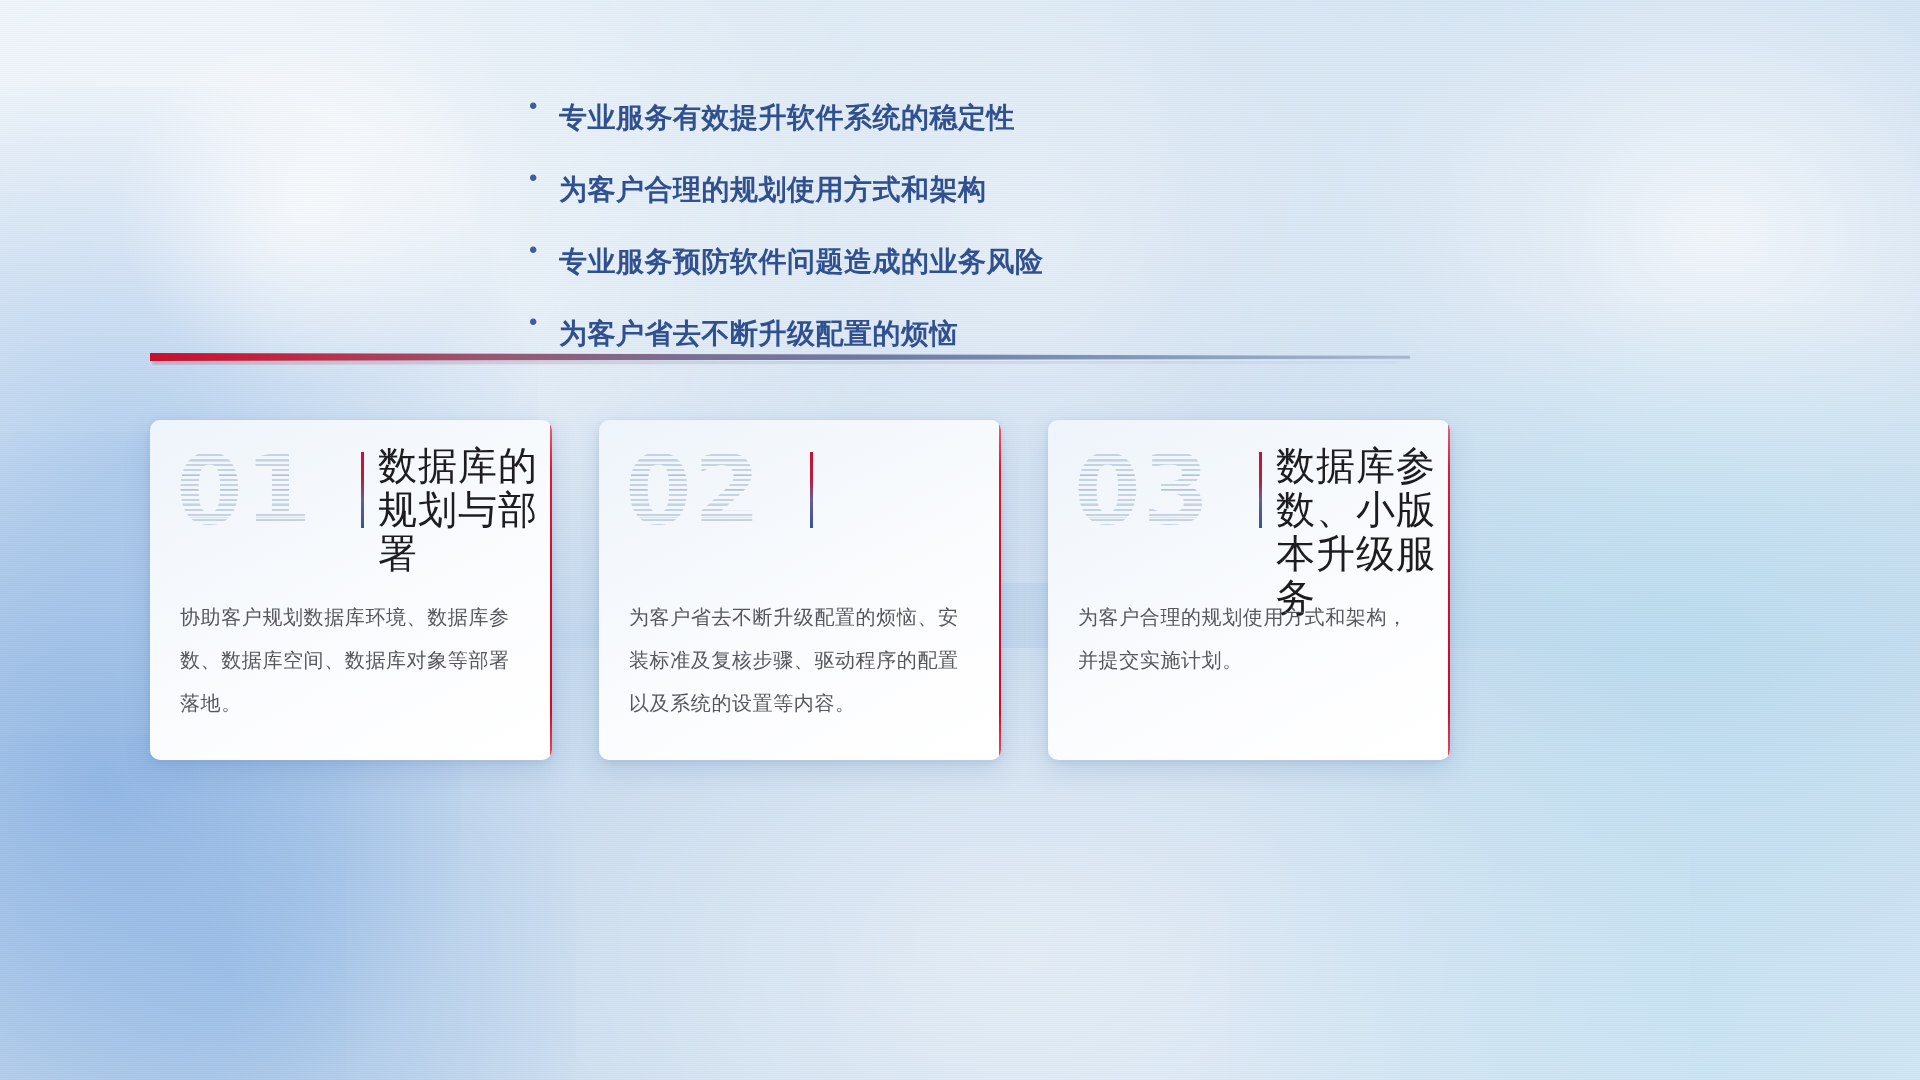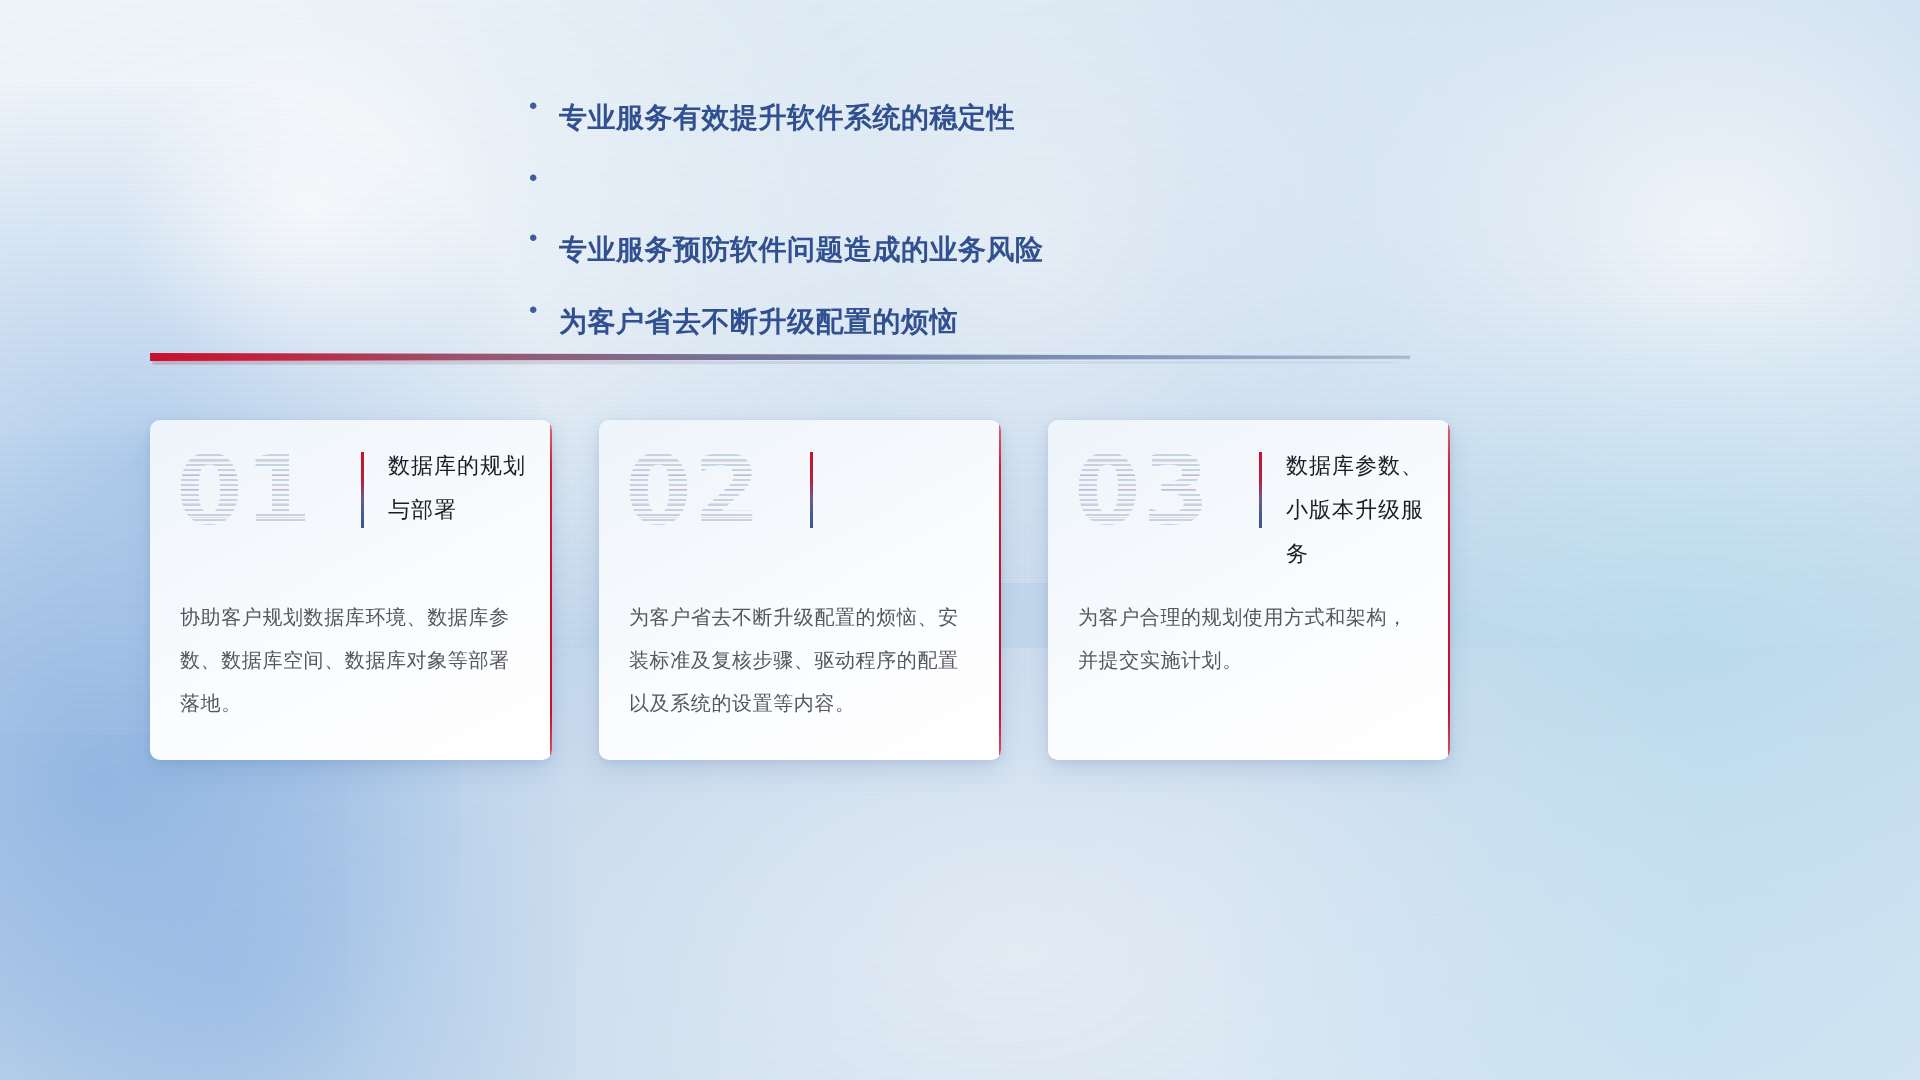--- a/index.html
+++ b/index.html
@@ -69,22 +69,22 @@
       -webkit-mask-image:repeating-linear-gradient(0deg,#000 0 2px,transparent 2px 5px);
       mask-image:repeating-linear-gradient(0deg,#000 0 2px,transparent 2px 5px);}
   .num-warm{position:absolute;left:26px;top:16px;width:180px;height:110px;
       font-size:96px;font-weight:700;line-height:110px;letter-spacing:2px;
       font-family:"DejaVu Sans","Liberation Sans",sans-serif;
       color:#c8102e;opacity:.13;
       -webkit-mask-image:repeating-linear-gradient(0deg,#000 0 1px,transparent 1px 14px);
       mask-image:repeating-linear-gradient(0deg,#000 0 1px,transparent 1px 14px);}
   .vrule{position:absolute;left:211px;top:32px;width:3px;height:76px;
       background:linear-gradient(180deg,#c8102e 0%,#b32140 38%,#6a5e8e 62%,#33559c 100%);}
-  .card-title{position:absolute;left:238px;top:24px;width:160px;
-      font-size:22px;line-height:44px;color:#1d1d1f;font-weight:500;letter-spacing:1px;
+  .card-title{position:absolute;left:228px;top:24px;width:160px;
+      font-size:39px;line-height:44px;color:#1d1d1f;font-weight:500;letter-spacing:1px;
       font-family:"DejaVu Sans","Liberation Sans",sans-serif;}
   .card-body{position:absolute;left:30px;top:176px;width:350px;
       font-size:20px;line-height:43px;color:#55575c;letter-spacing:.6px;
       font-family:Liberation Sans, sans-serif;}
 </style>
 </head>
 <body>
 
 <div class="bg">
   <div class="l bg-base"></div>
@@ -101,20 +101,21 @@
   <div class="bg-noise"></div>
 </div>
 
 <div class="bullets">
   <div class="bullet">
     <span class="dot">•</span>
     <span class="txt">专业服务有效提升软件系统的稳定性</span>
   </div>
   <div class="bullet">
     <span class="dot">•</span>
+    <span class="txt">为客户合理的规划使用方式和架构</span>
   </div>
   <div class="bullet">
     <span class="dot">•</span>
     <span class="txt">专业服务预防软件问题造成的业务风险</span>
   </div>
   <div class="bullet">
     <span class="dot">•</span>
     <span class="txt">为客户省去不断升级配置的烦恼</span>
   </div>
 </div>

